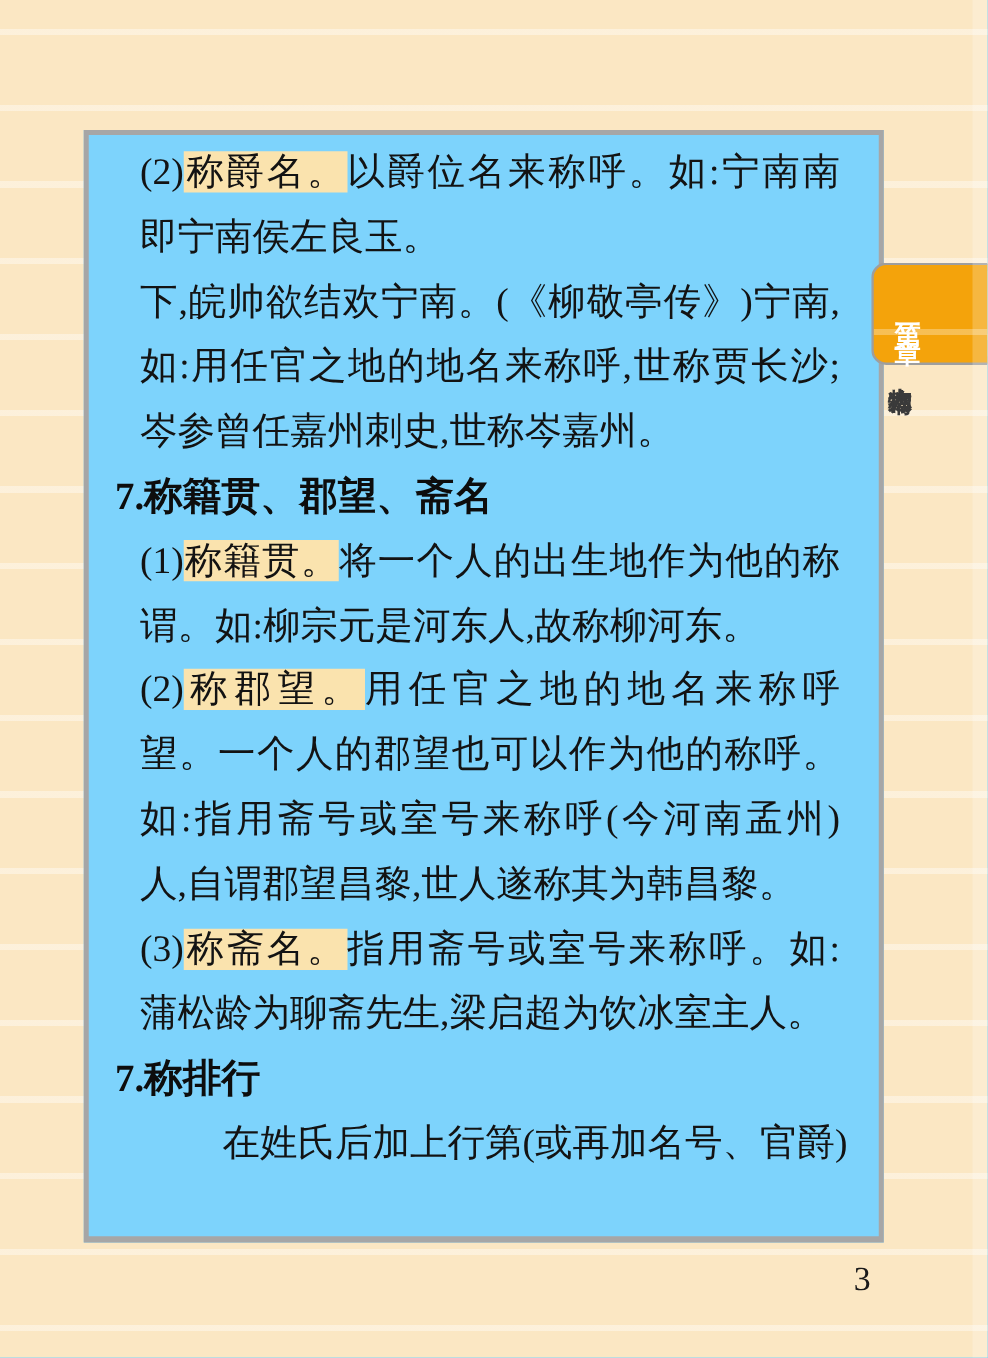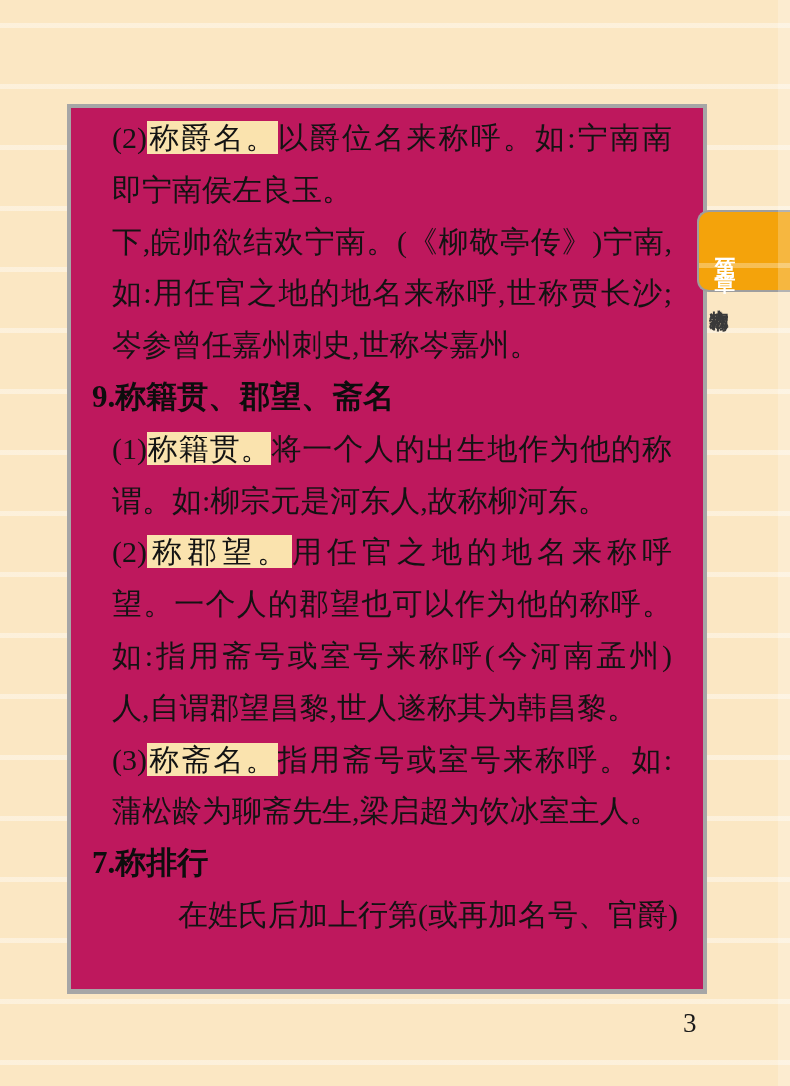--- a/index.html
+++ b/index.html
@@ -10,21 +10,21 @@
   }
   .stripes {
     position:absolute; inset:0; z-index:1; pointer-events:none;
     background:repeating-linear-gradient(to bottom,
       rgba(255,255,255,0) 0 23px,
       rgba(255,255,255,0.40) 23px 28px,
       rgba(255,255,255,0) 28px 61px);
   }
   .page {
     position:absolute; left:67px; top:104px; width:640px; height:890px;
-    box-sizing:border-box; background:#be185d;
+    box-sizing:border-box; background:#7dd3fc;
     border:4px solid #A6A6A6; border-bottom-width:5px;
     padding:4px 31px 0 21px; z-index:2;
   }
   .line {
     font-size:30px; line-height:51.8px; height:51.8px;
     color:#131313; white-space:nowrap;
   }
   .line.body { margin-left:20px; }
   .line.stretch {
     text-align:justify; text-align-last:justify; text-justify:inter-character;
@@ -68,21 +68,21 @@
 <body>
 
 <div class="stripes"></div>
 
 <div class="page">
   <div class="line body stretch"><span>(2)</span><span class="hl">称爵名。</span><span>以爵位名来称呼。如:宁南南</span></div>
   <div class="line body">即宁南侯左良玉。</div>
   <div class="line body stretch">下,皖帅欲结欢宁南。(《柳敬亭传》)宁南,</div>
   <div class="line body stretch">如:用任官之地的地名来称呼,世称贾长沙;</div>
   <div class="line body">岑参曾任嘉州刺史,世称岑嘉州。</div>
-  <div class="line heading">9.称籍贯、郡望、斋名</div>
+  <div class="line heading">7.称籍贯、郡望、斋名</div>
   <div class="line body stretch"><span>(1)</span><span class="hl">称籍贯。</span><span>将一个人的出生地作为他的称</span></div>
   <div class="line body">谓。如:柳宗元是河东人,故称柳河东。</div>
   <div class="line body stretch"><span>(2)</span><span class="hl">称郡望。</span><span>用任官之地的地名来称呼</span></div>
   <div class="line body stretch">望。一个人的郡望也可以作为他的称呼。</div>
   <div class="line body stretch">如:指用斋号或室号来称呼(今河南孟州)</div>
   <div class="line body">人,自谓郡望昌黎,世人遂称其为韩昌黎。</div>
   <div class="line body stretch"><span>(3)</span><span class="hl">称斋名。</span><span>指用斋号或室号来称呼。如:</span></div>
   <div class="line body">蒲松龄为聊斋先生,梁启超为饮冰室主人。</div>
   <div class="line heading">7.称排行</div>
   <div class="line body indent">在姓氏后加上行第(或再加名号、官爵)</div>

